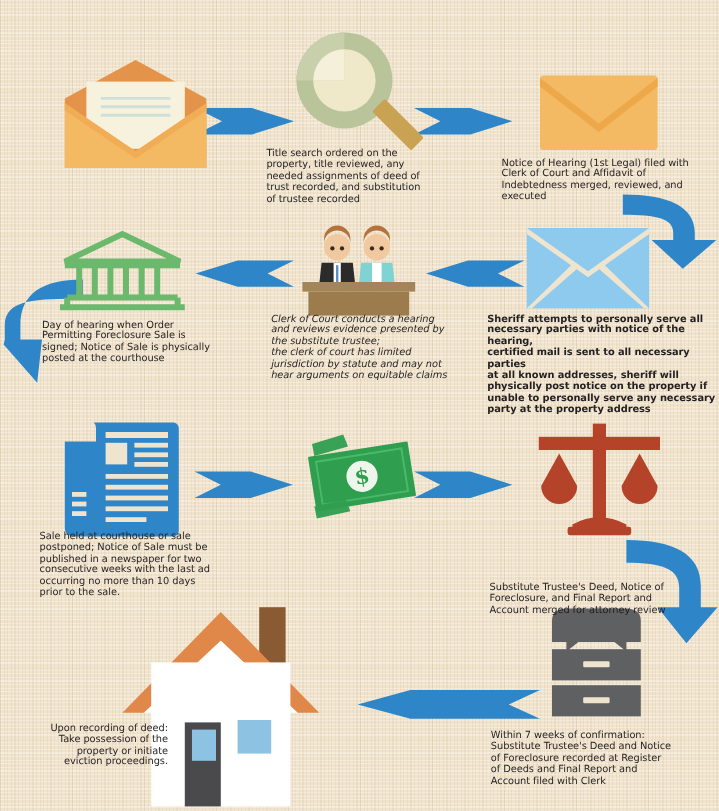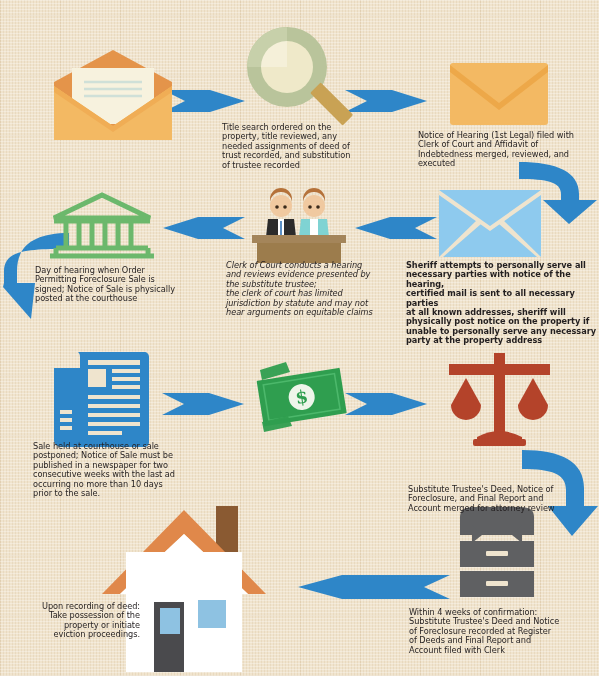--- a/index.html
+++ b/index.html
@@ -262,21 +262,21 @@
     <svg width="90" height="96" viewBox="0 0 90 96">
       <path d="M8 12 C8 4 14 2 22 2 L68 2 C76 2 82 4 82 12 L82 30 L8 30 Z" fill="#5f6062"></path>
       <path d="M20 20 L20 38 L30 30 Z" fill="#5f6062"></path>
       <path d="M70 20 L70 38 L60 30 Z" fill="#5f6062"></path>
       <rect x="8" y="36" width="74" height="26" fill="#5f6062"></rect>
       <rect x="34" y="46" width="22" height="5" rx="1" fill="#efe4ce"></rect>
       <rect x="8" y="66" width="74" height="26" fill="#5f6062"></rect>
       <rect x="34" y="76" width="22" height="5" rx="1" fill="#efe4ce"></rect>
     </svg>
   </div>
-  <div class="txt" style="left:409px;top:608px;width:188px;">Within 4 weeks of confirmation:
+  <div class="txt" style="left:409px;top:608px;width:188px;">Within 7 weeks of confirmation:
 Substitute Trustee's Deed and Notice
 of Foreclosure recorded at Register
 of Deeds and Final Report and
 Account filed with Clerk</div>
 
   <div class="arrow" style="left:298px;top:572px;">
     <svg width="152" height="30" viewBox="0 0 152 30">
       <path d="M152 3 L44 3 L0 15 L44 27 L152 27 L126 15 Z" fill="#2e86c8"></path>
     </svg>
   </div>

